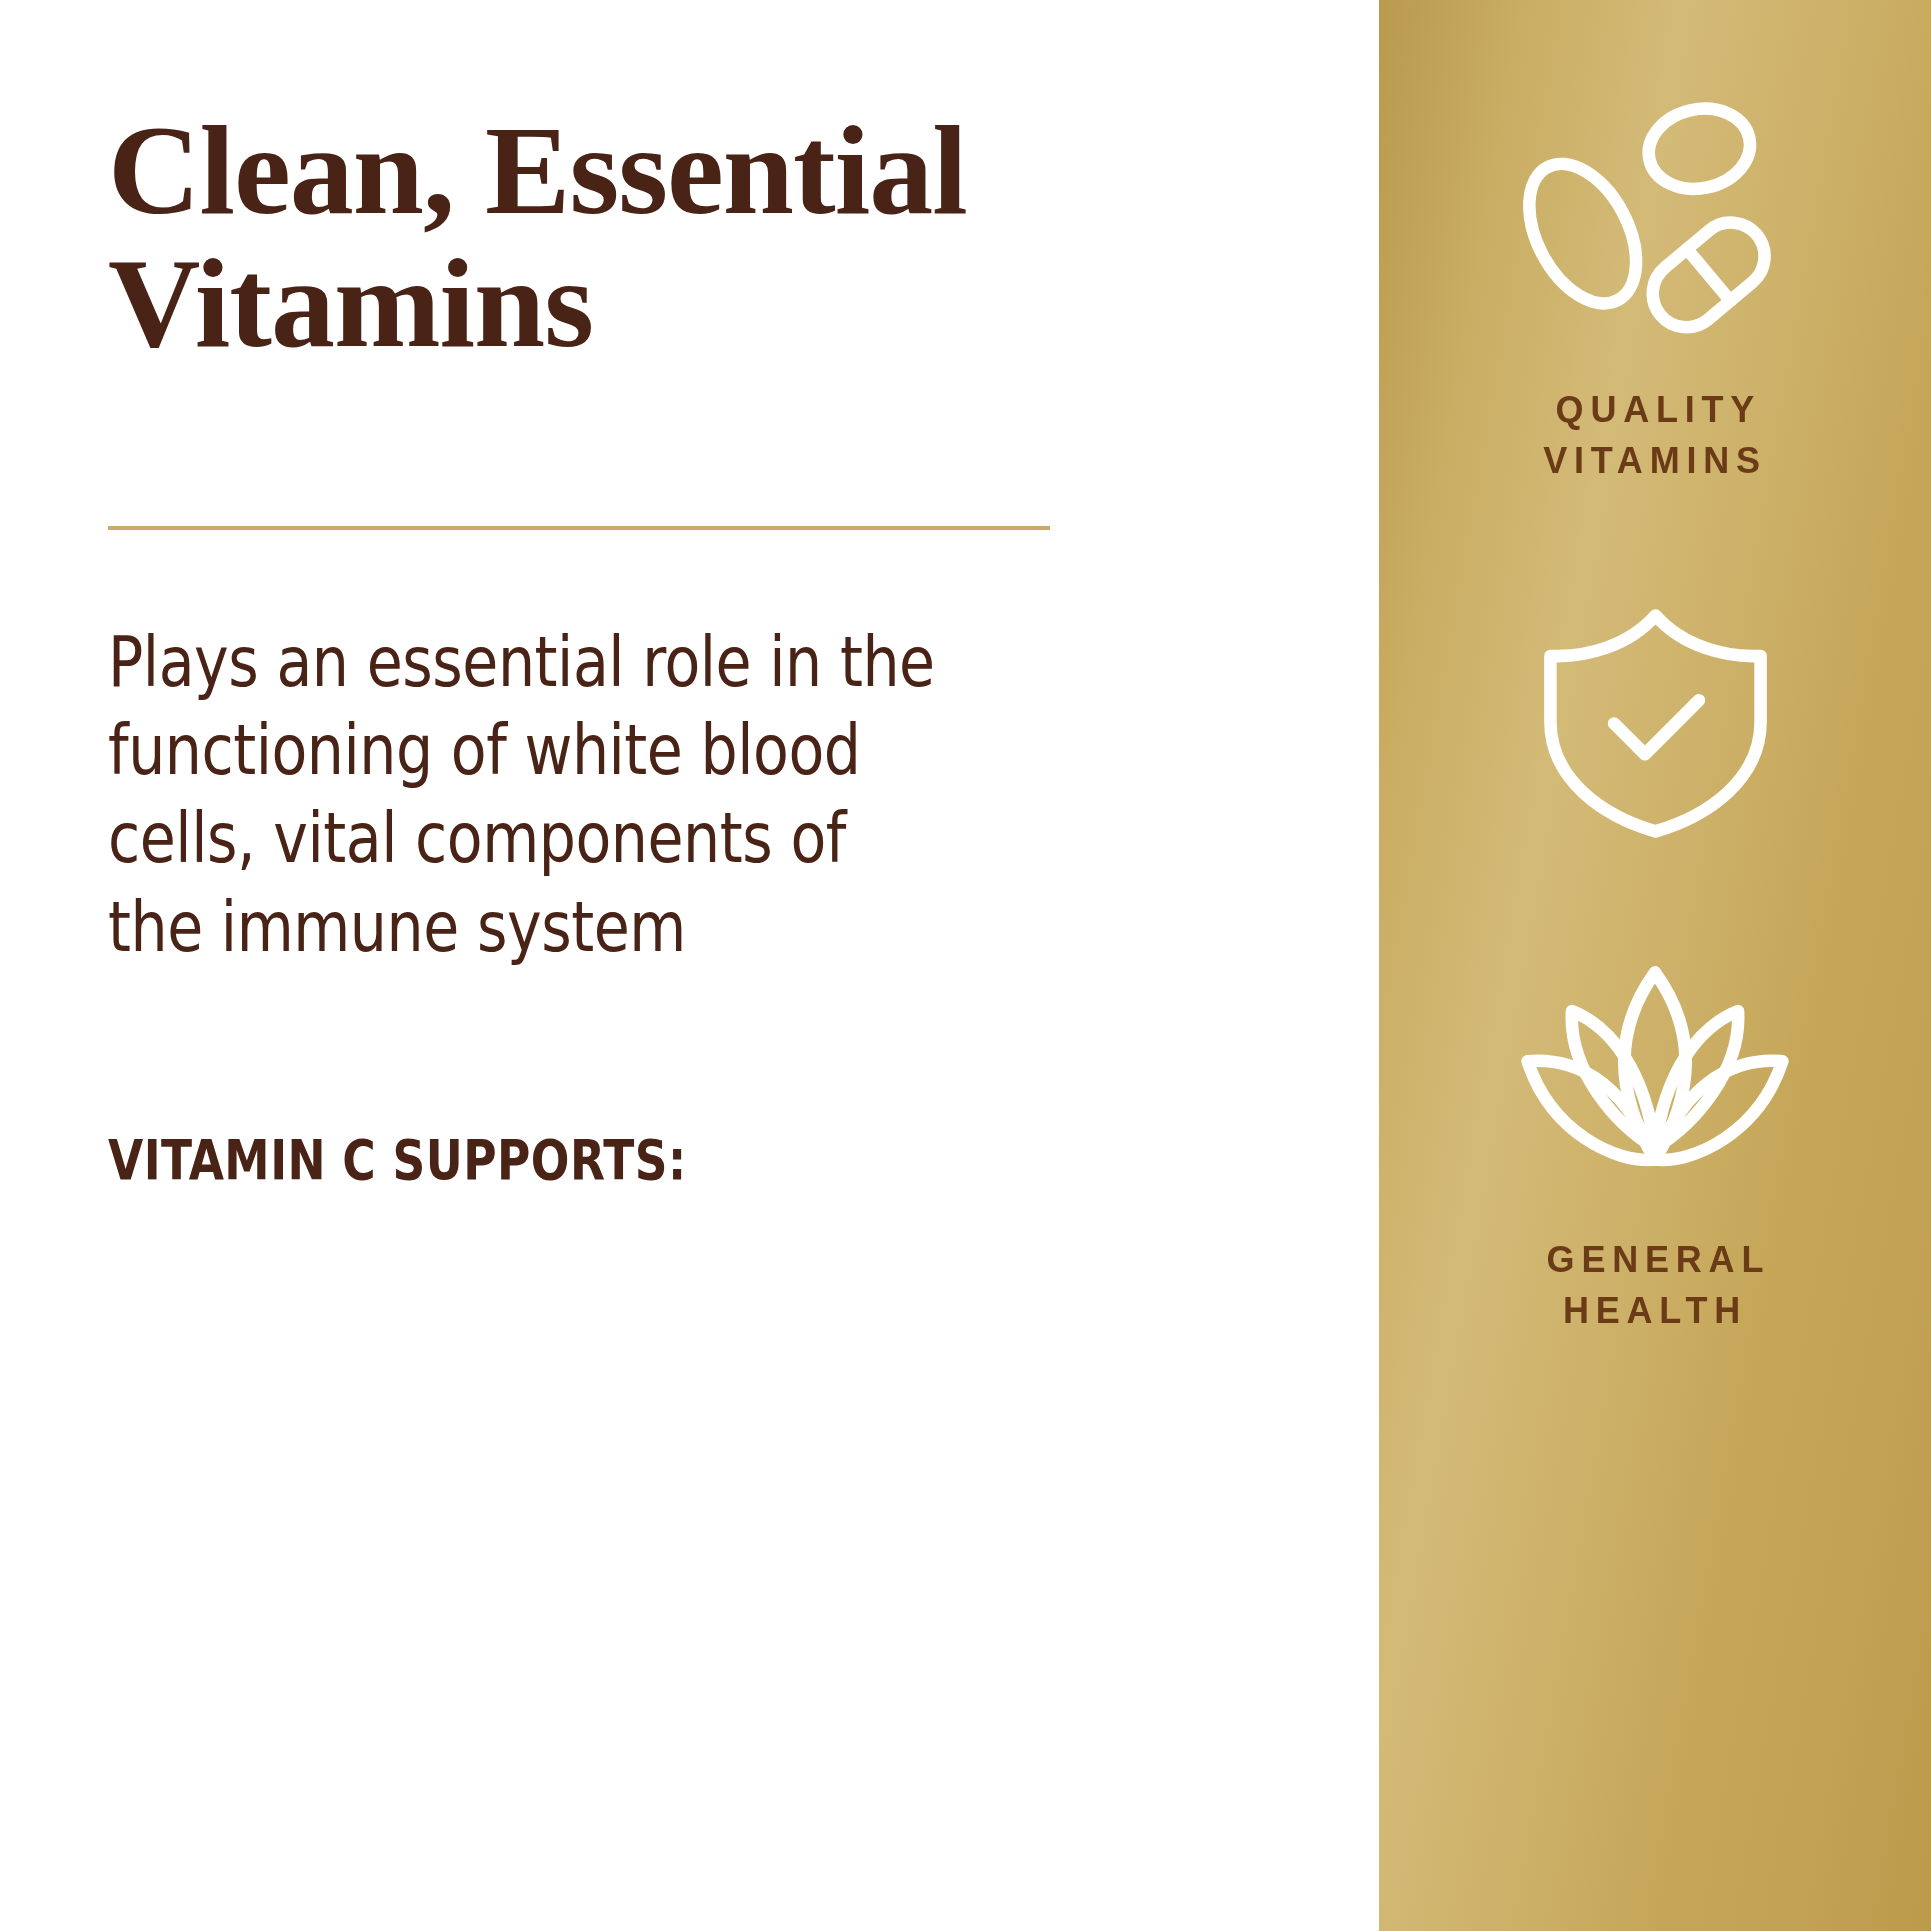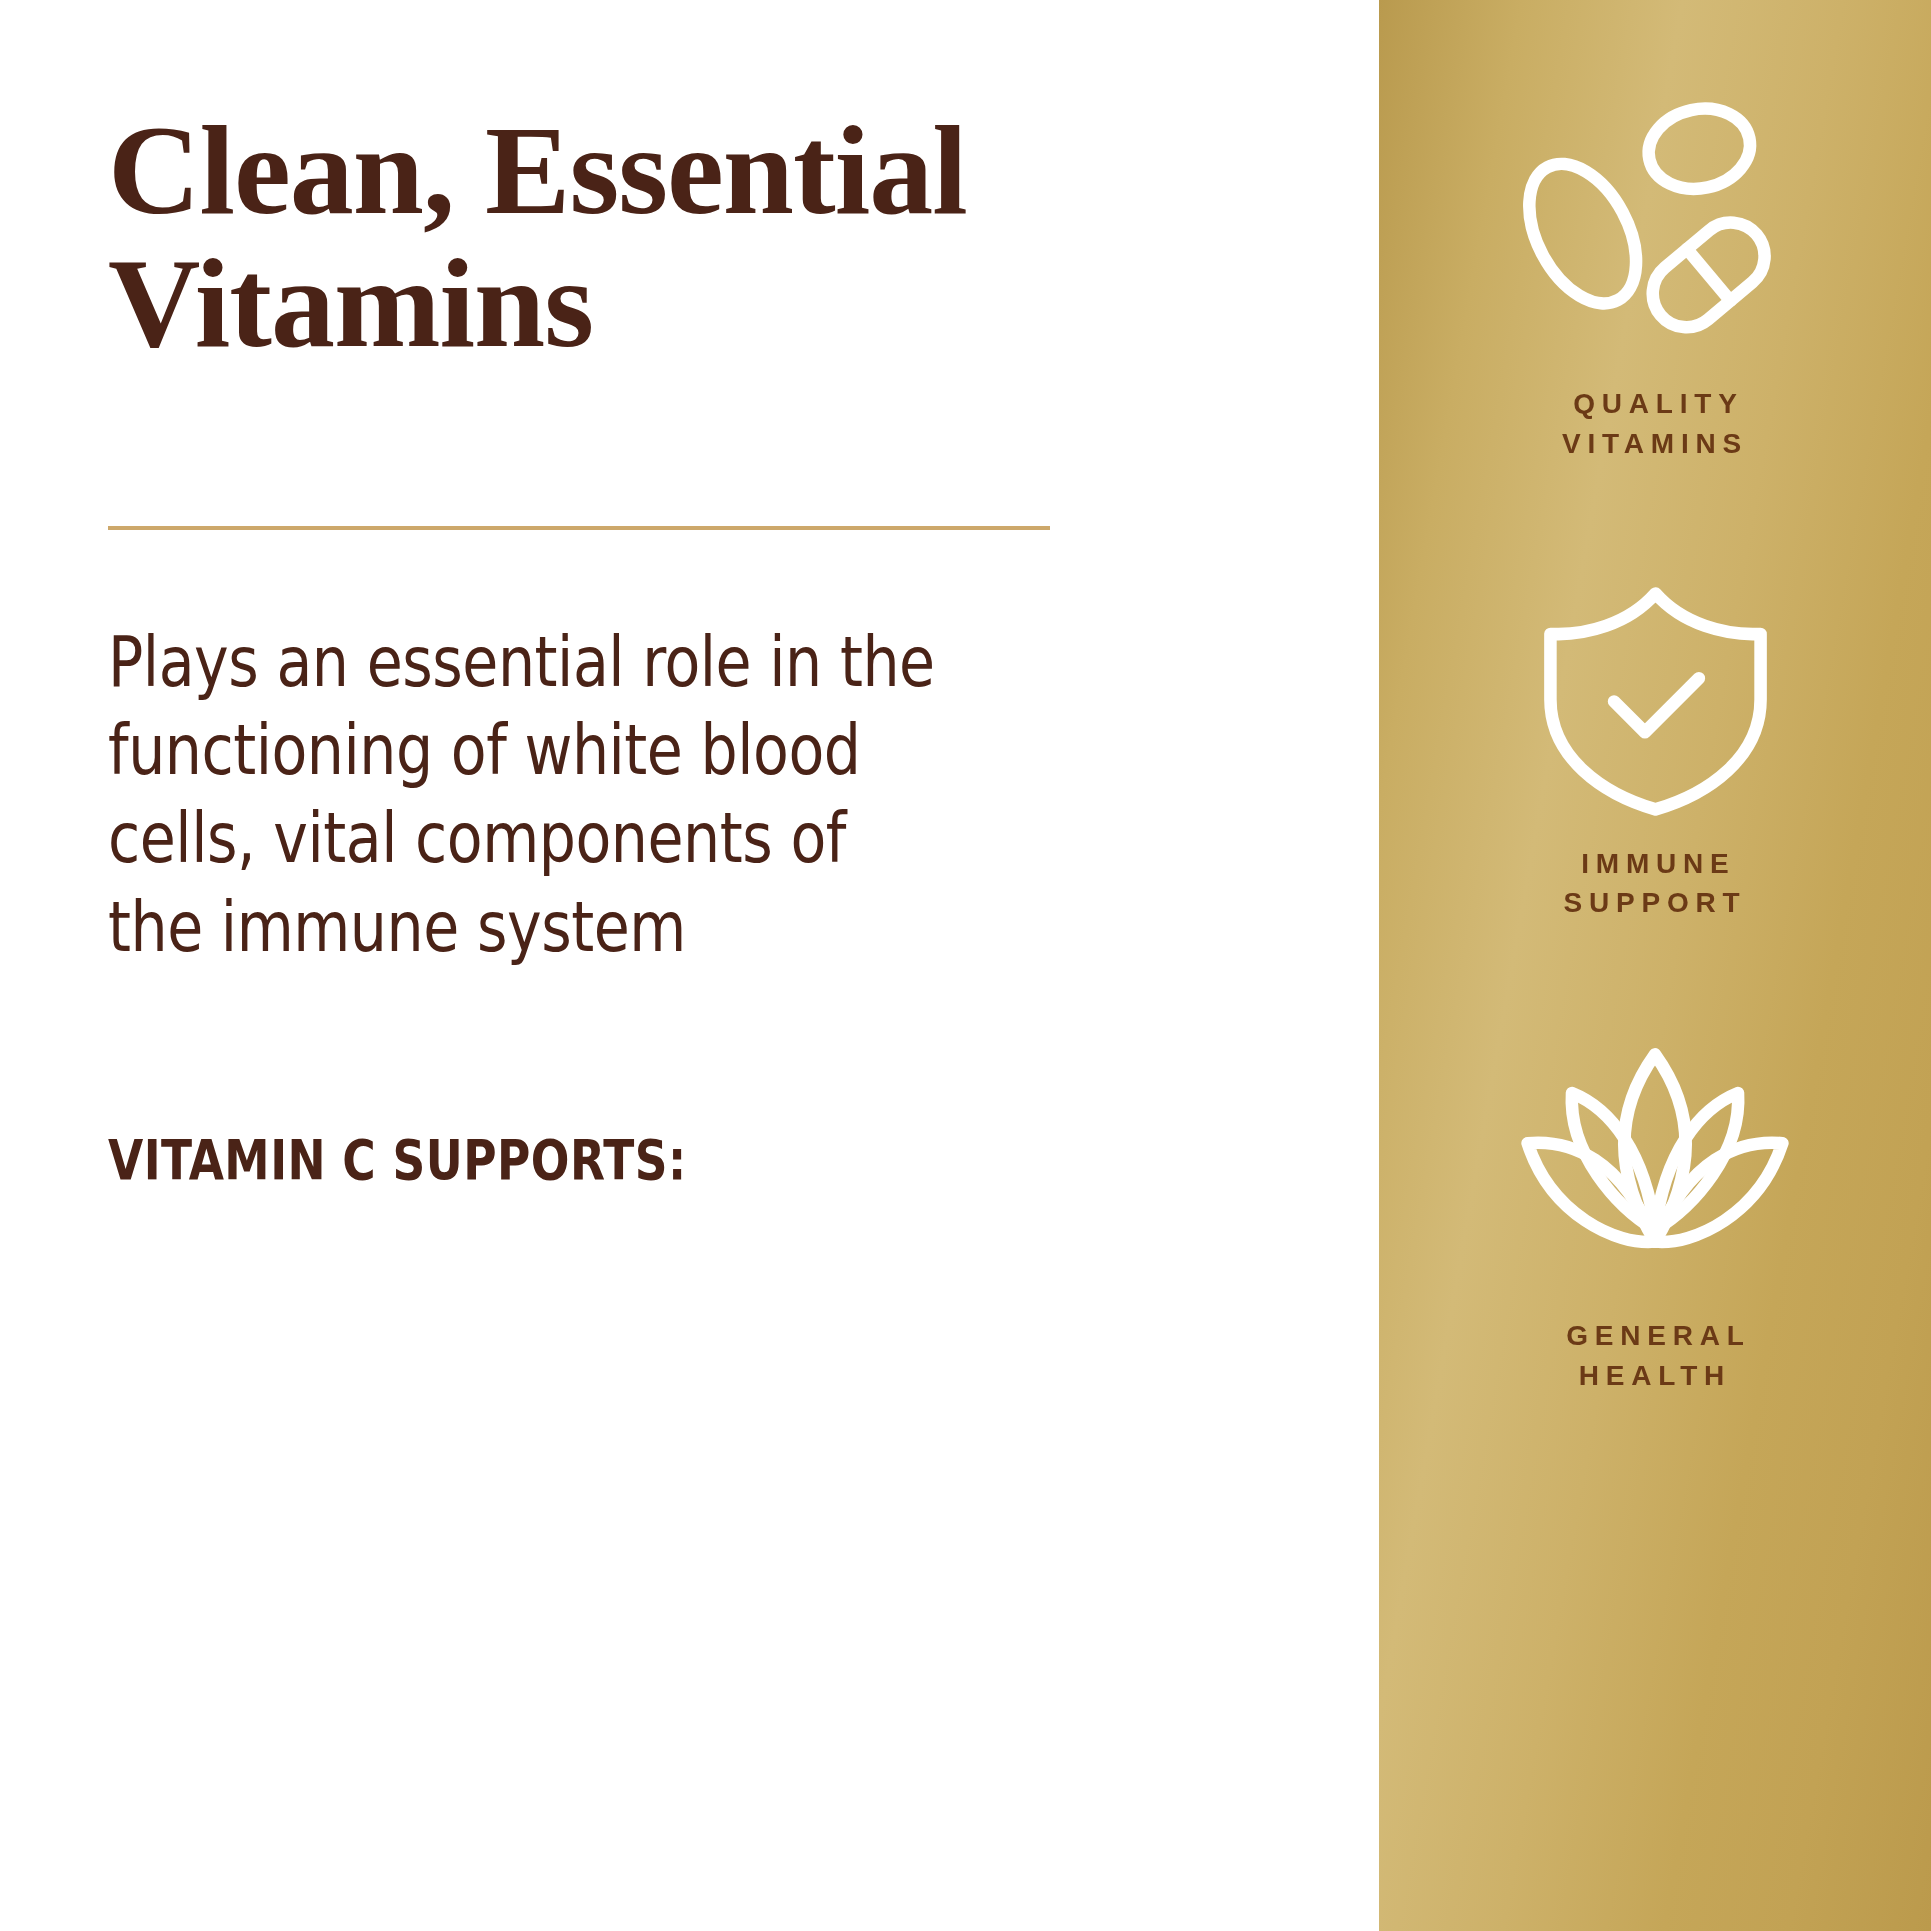--- a/index.html
+++ b/index.html
@@ -129,21 +129,21 @@
   .feature-icon{
     display:flex;
     align-items:center;
     justify-content:center;
   }
   .feature-label{
     margin-top:25px;
     text-align:center;
     font-family:"Liberation Sans", sans-serif;
     font-weight:700;
-    font-size:28px;
+    font-size:36px;
     line-height:1.42;
     letter-spacing:6.8px;
     color:#6b3a16;
     white-space:pre-line;
     text-indent:6.8px;
   }
   #feature-quality{ margin-top:89px; }
   #feature-immune{ margin-top:114px; }
   #feature-general{ margin-top:114px;gap:32px; }
 </style>
@@ -204,22 +204,20 @@
                      C 97 48, 52 60, 16 58
                      L 16 126
                      C 16 186, 70 224, 125 240
                      C 180 224, 234 186, 234 126
                      L 234 58
                      C 198 60, 153 48, 125 16 Z"></path>
             <path d="M82 128 L 114 160 L 170 104"></path>
           </g>
         </svg>
       </div>
-      <div class="feature-label">IMMUNE
-SUPPORT</div>
     </div>
 
     <div class="feature-block" id="feature-general">
       <div class="feature-icon">
         <svg width="290" height="222" viewBox="0 0 300 230" aria-hidden="true">
           <g fill="none" stroke="#ffffff" stroke-width="13" stroke-linecap="round" stroke-linejoin="round">
 
             <path d="M18 110 C 62 106, 116 126, 150 212 C 110 216, 42 184, 18 110 Z"></path>
 
             <path d="M282 110 C 238 106, 184 126, 150 212 C 190 216, 258 184, 282 110 Z"></path>

